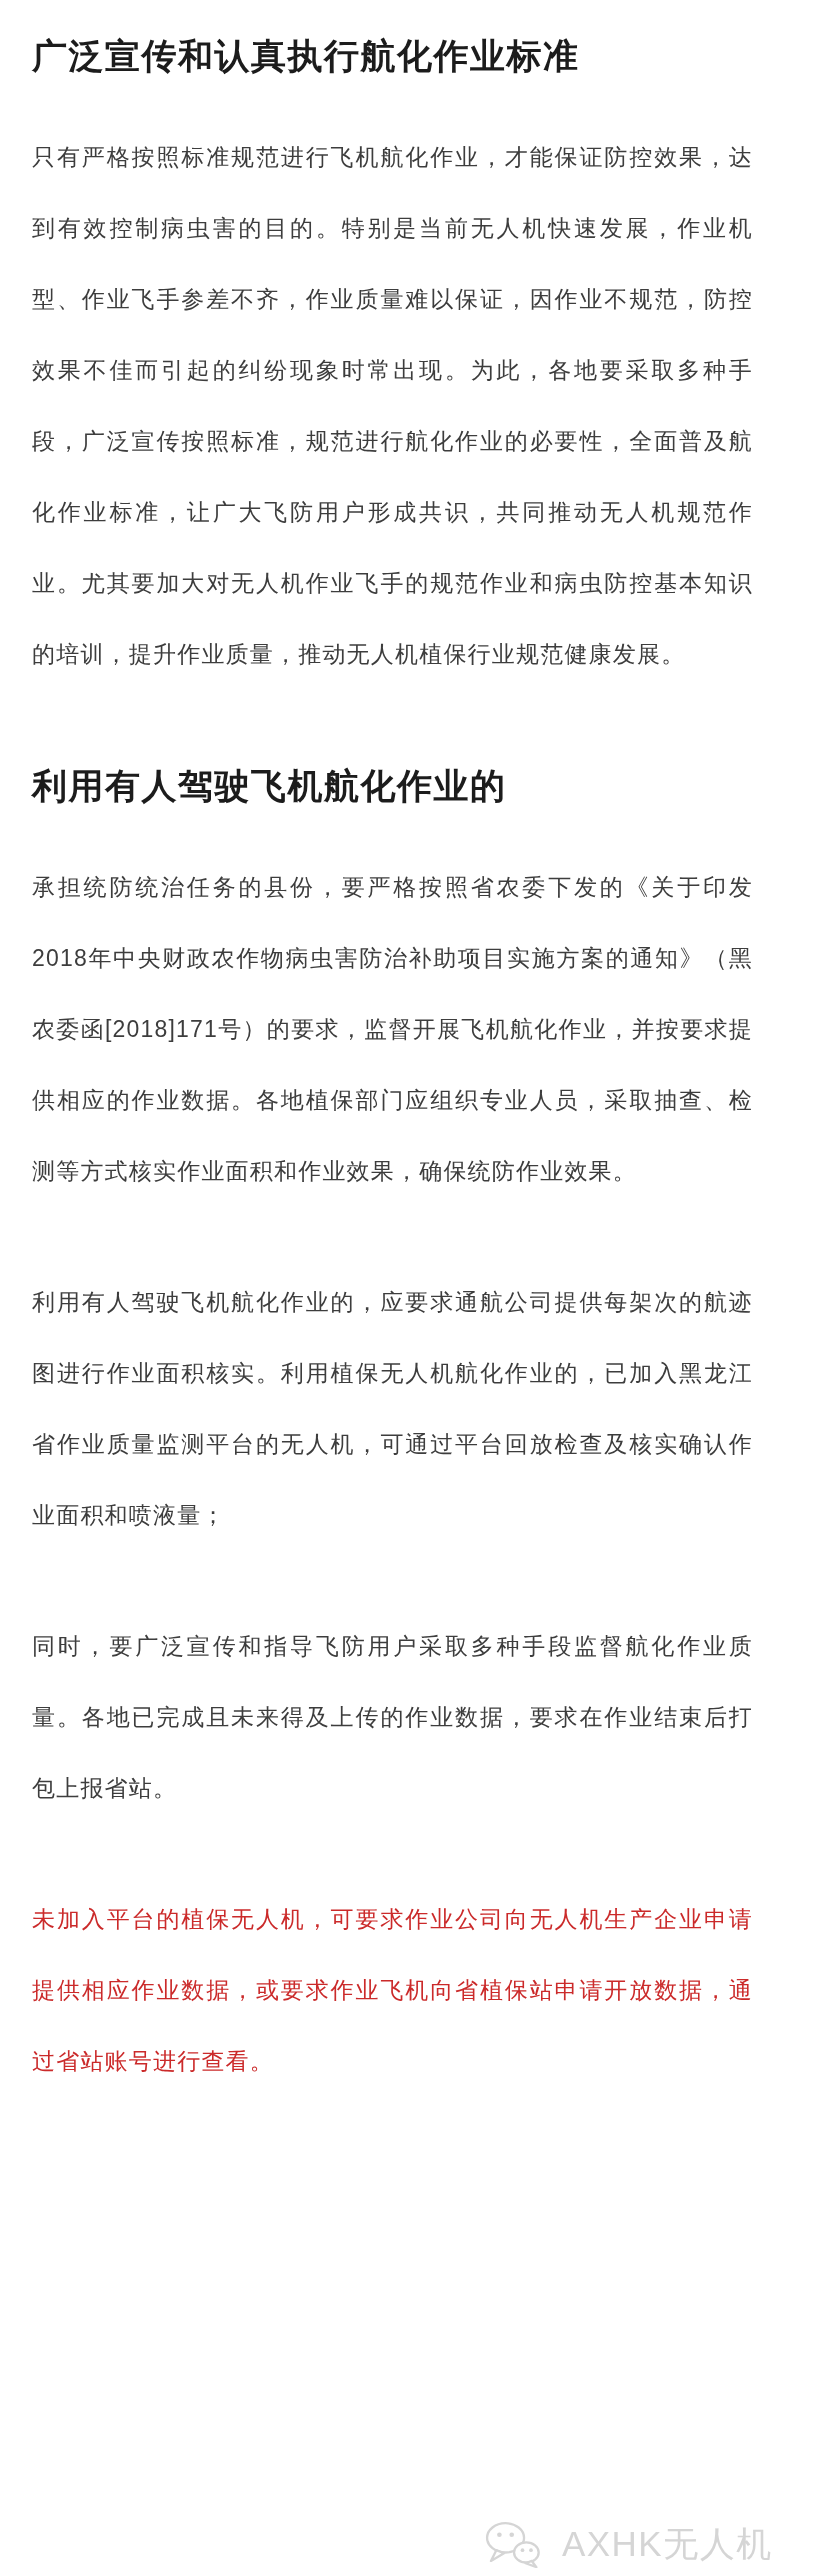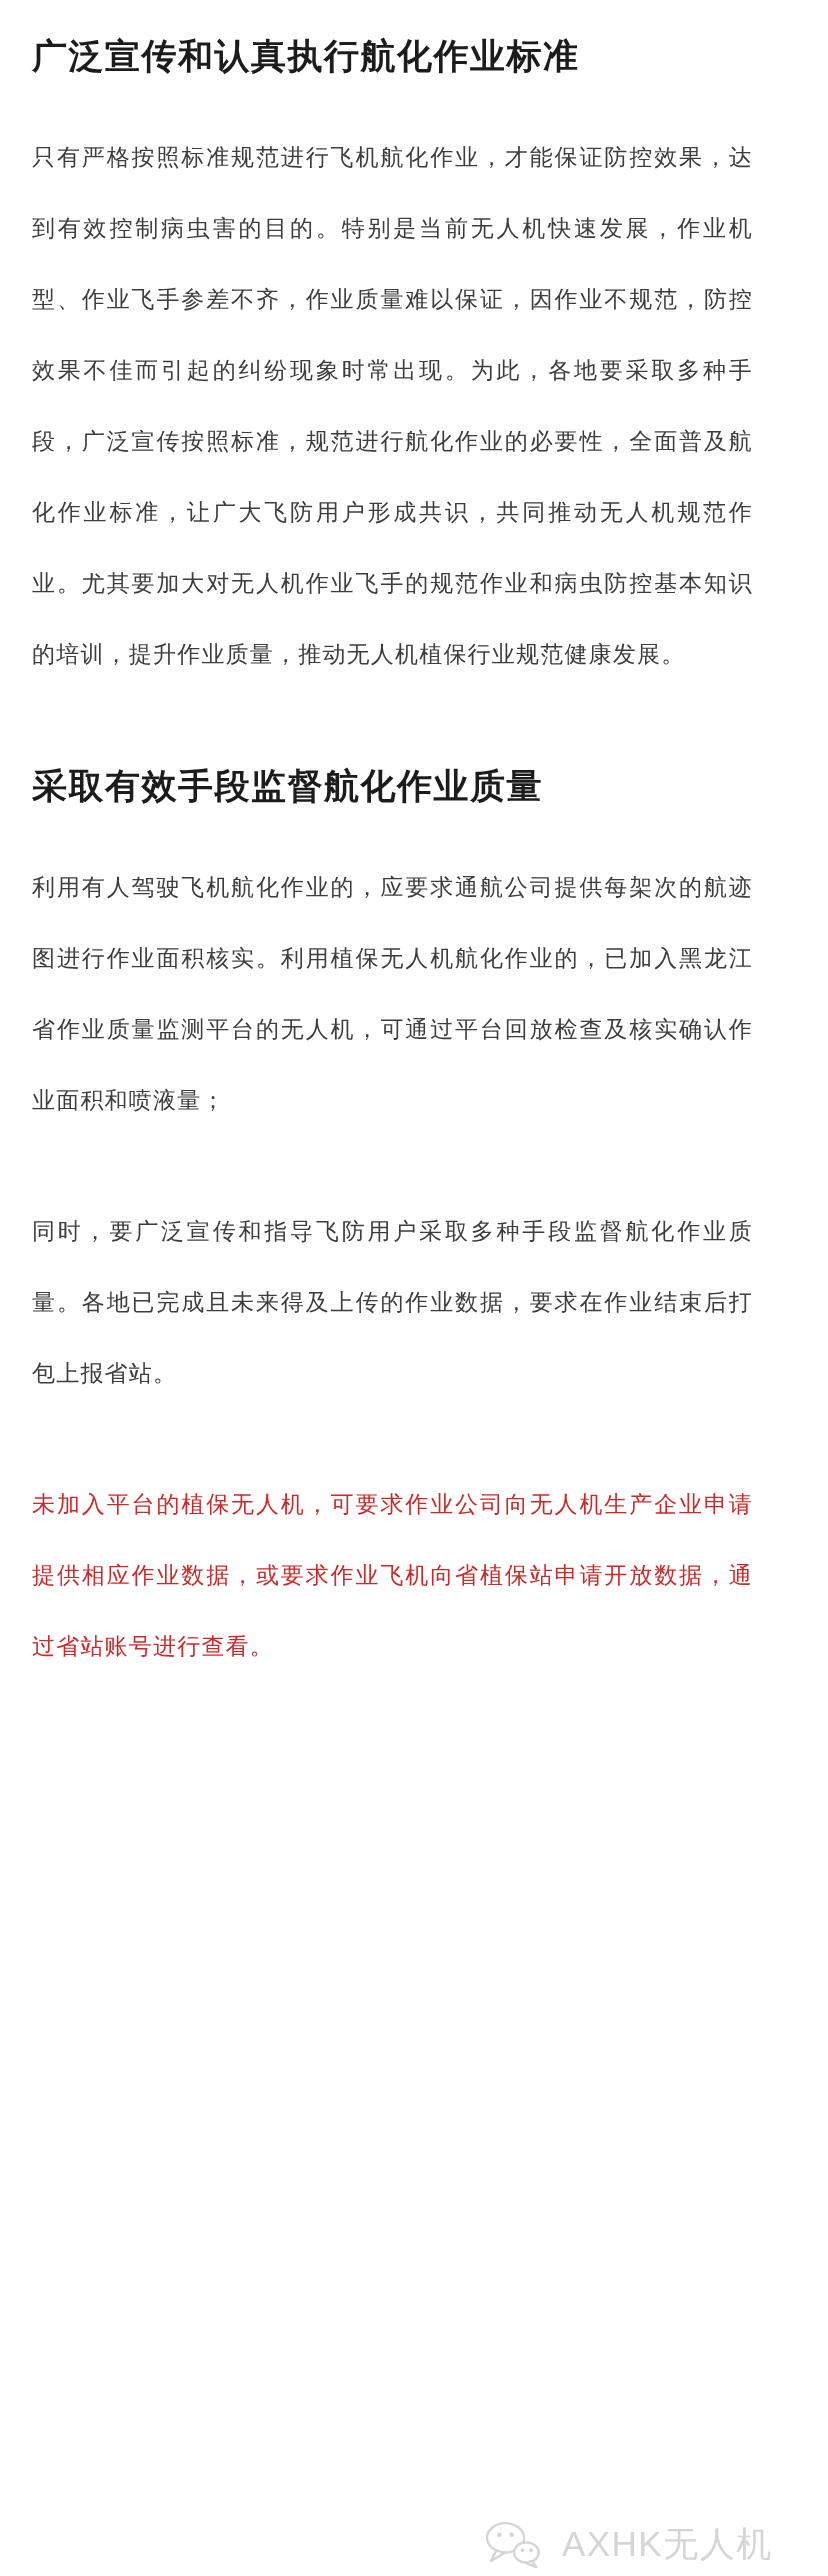--- a/index.html
+++ b/index.html
@@ -58,21 +58,22 @@
   .wm-icon{display:inline-flex;align-items:center;}
 </style>
 </head>
 <body>
 
 <main class="page">
 
   <section id="sections">
       <h2 class="head">广泛宣传和认真执行航化作业标准</h2>
       <p class="para">只有严格按照标准规范进行飞机航化作业，才能保证防控效果，达到有效控制病虫害的目的。特别是当前无人机快速发展，作业机型、作业飞手参差不齐，作业质量难以保证，因作业不规范，防控效果不佳而引起的纠纷现象时常出现。为此，各地要采取多种手段，广泛宣传按照标准，规范进行航化作业的必要性，全面普及航化作业标准，让广大飞防用户形成共识，共同推动无人机规范作业。尤其要加大对无人机作业飞手的规范作业和病虫防控基本知识的培训，提升作业质量，推动无人机植保行业规范健康发展。</p>
-      <h2 class="head">采取有效手段监督航化作业质量</h2>
+      <h2 class="head">利用有人驾驶飞机航化作业的</h2>
+      <p class="para">承担统防统治任务的县份，要严格按照省农委下发的《关于印发2018年中央财政农作物病虫害防治补助项目实施方案的通知》（黑农委函[2018]171号）的要求，监督开展飞机航化作业，并按要求提供相应的作业数据。各地植保部门应组织专业人员，采取抽查、检测等方式核实作业面积和作业效果，确保统防作业效果。</p>
       <p class="para">利用有人驾驶飞机航化作业的，应要求通航公司提供每架次的航迹图进行作业面积核实。利用植保无人机航化作业的，已加入黑龙江省作业质量监测平台的无人机，可通过平台回放检查及核实确认作业面积和喷液量；</p>
       <p class="para">同时，要广泛宣传和指导飞防用户采取多种手段监督航化作业质量。各地已完成且未来得及上传的作业数据，要求在作业结束后打包上报省站。</p>
       <p class="para red">未加入平台的植保无人机，可要求作业公司向无人机生产企业申请提供相应作业数据，或要求作业飞机向省植保站申请开放数据，通过省站账号进行查看。</p>
     </section>
 
   <div class="watermark">
     <span class="wm-icon">
       <svg width="57" height="48" viewBox="0 0 74 62" aria-hidden="true">
         <g fill="#ffffff" stroke="var(--watermark)" stroke-width="3">
           <ellipse cx="28" cy="23" rx="24" ry="19"></ellipse>

